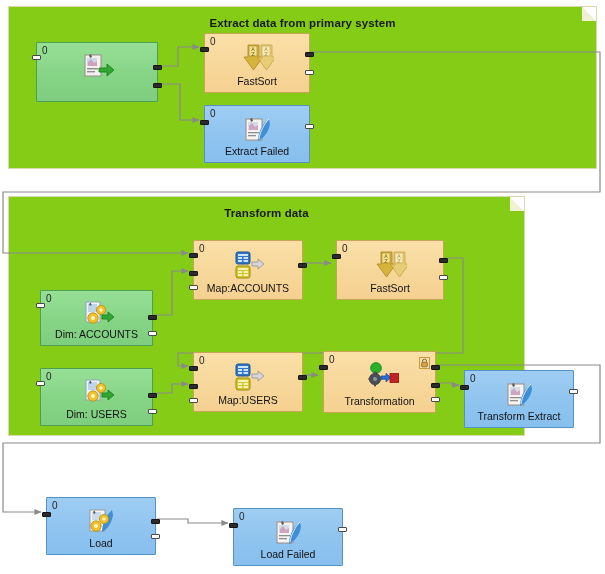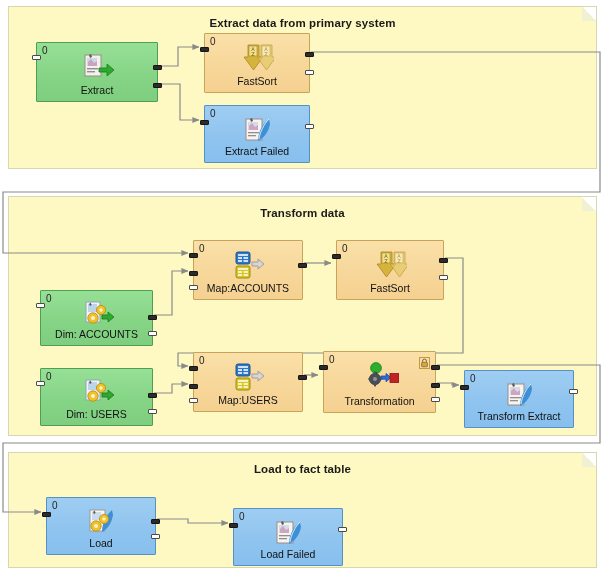--- a/index.html
+++ b/index.html
@@ -18,21 +18,21 @@
   #canvas {
     position: absolute;
     left: 0; top: 0;
     width: 605px;
     height: 574px;
   }
 
   
   .group {
     position: absolute;
-    background: #fef9c3;
+    background: #84cc16;
     border: 1px solid #d8d8b0;
     box-sizing: border-box;
   }
   .group-fold-tri {
     position: absolute;
     top: 0; right: 0;
     width: 14px; height: 14px;
     background: linear-gradient(225deg, #ffffff 50%, #f0f0d2 50%);
   }
   .group-title {
@@ -133,29 +133,25 @@
 </head>
 <body>
 
 <div id="canvas">
 
   <div class="group" id="g-extract" style="left: 8px; top: 6px; width: 589px; height: 163px;">
     <div class="group-fold-tri"></div>
     <div class="group-title" style="top:10px;">Extract data from primary system</div>
   </div>
 
-  <div class="group" id="g-transform" style="left: 8px; top: 196px; width: 589px; height: 240px; text-decoration: underline;">
+  <div class="group" id="g-transform" style="left: 8px; top: 196px; width: 517px; height: 240px; text-decoration: underline;">
     <div class="group-fold-tri"></div>
     <div class="group-title" style="top:10px;">Transform data</div>
   </div>
 
-  <div class="group" id="g-load" style="left: 8px; top: 452px; width: 589px; height: 116px;">
-    <div class="group-fold-tri"></div>
-    <div class="group-title" style="top:10px;">Load to fact table</div>
-  </div>
 
   <svg id="wires" viewBox="0 0 605 574" width="605" height="574">
     <defs>
       <marker id="arw" markerWidth="7" markerHeight="6" refX="6.6" refY="3" orient="auto" markerUnits="userSpaceOnUse">
         <path d="M0,0 L7,3 L0,6 Z" fill="#8a8a8a"></path>
       </marker>
     </defs>
     <g fill="none" stroke="#8a8a8a" stroke-width="1.2">
 
       <path d="M158,66 L178,66 L178,47 L199,47" marker-end="url(#arw)"></path>
@@ -188,21 +184,20 @@
       <svg viewBox="0 0 32 30" width="32" height="30">
         <rect x="3" y="2" width="16" height="21" fill="#f4f0ee" stroke="#9c8d86" stroke-width="1"></rect>
         <rect x="5" y="5" width="10" height="8" fill="#cfd8e8"></rect>
         <path d="M6,9 l3,-3 l3,4 l3,-2 l0,5 l-9,0 z" fill="#c9a4bc"></path>
         <rect x="5" y="15" width="11" height="1.4" fill="#8f8f8f"></rect>
         <rect x="5" y="18" width="8" height="1.4" fill="#8f8f8f"></rect>
         <path d="M7,2 l2,-1 l1,3 l-2,1 z" fill="#5b5b5b"></path>
         <path d="M17,15 l8,0 l0,-4 l7,6 l-7,6 l0,-4 l-8,0 z" fill="#2fa82f" stroke="#1d7a1d" stroke-width="0.8"></path>
       </svg>
     </span>
-    <span class="node-label">Extract</span>
     <span class="port in hollow" style="top:12px;"></span>
     <span class="port out filled" style="top:22px;"></span>
     <span class="port out filled" style="top:40px;"></span>
   </div>
 
   <div class="node orange" id="n-fastsort-extract" style="left: 204px; top: 33px; width: 106px; height: 60px;">
     <span class="node-count">0</span>
     <span class="node-icon">
       <svg viewBox="0 0 32 28" width="32" height="28">
         <g>

